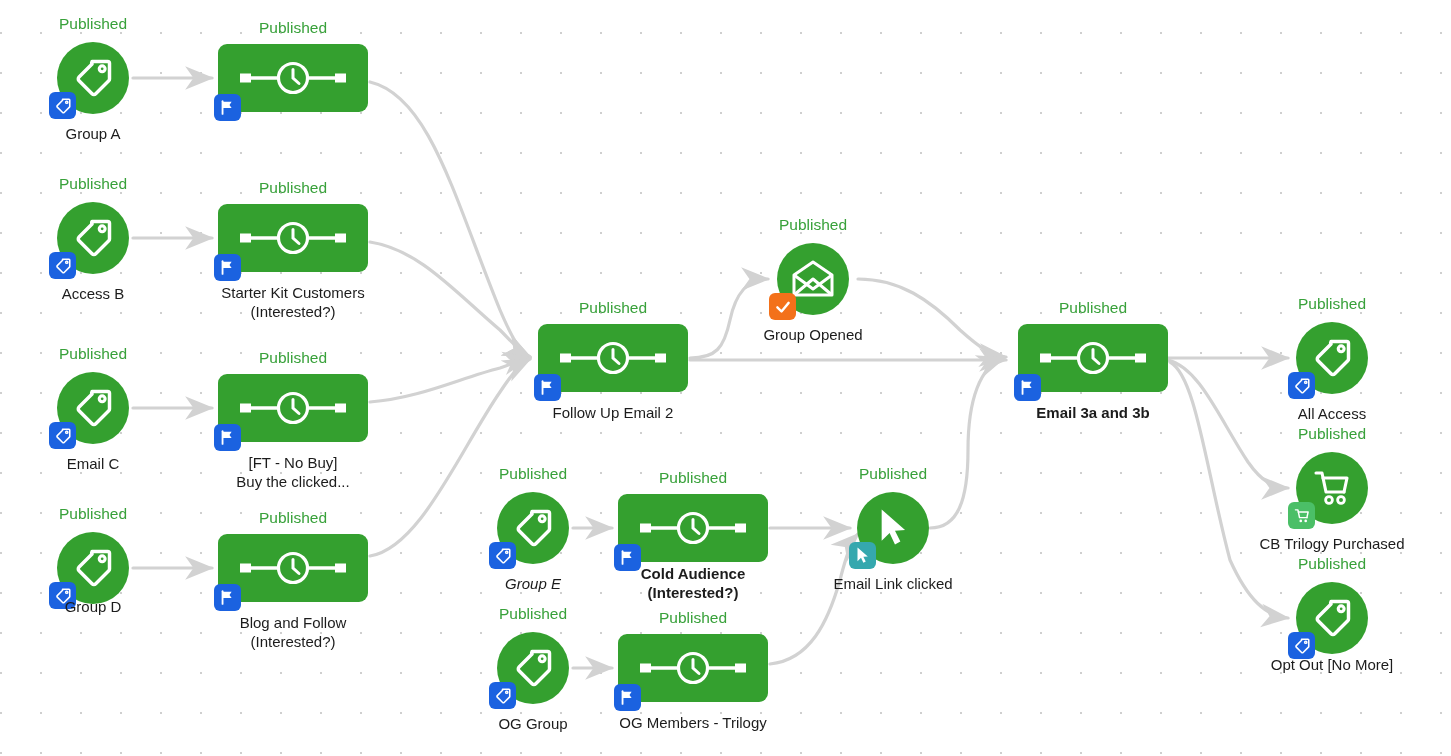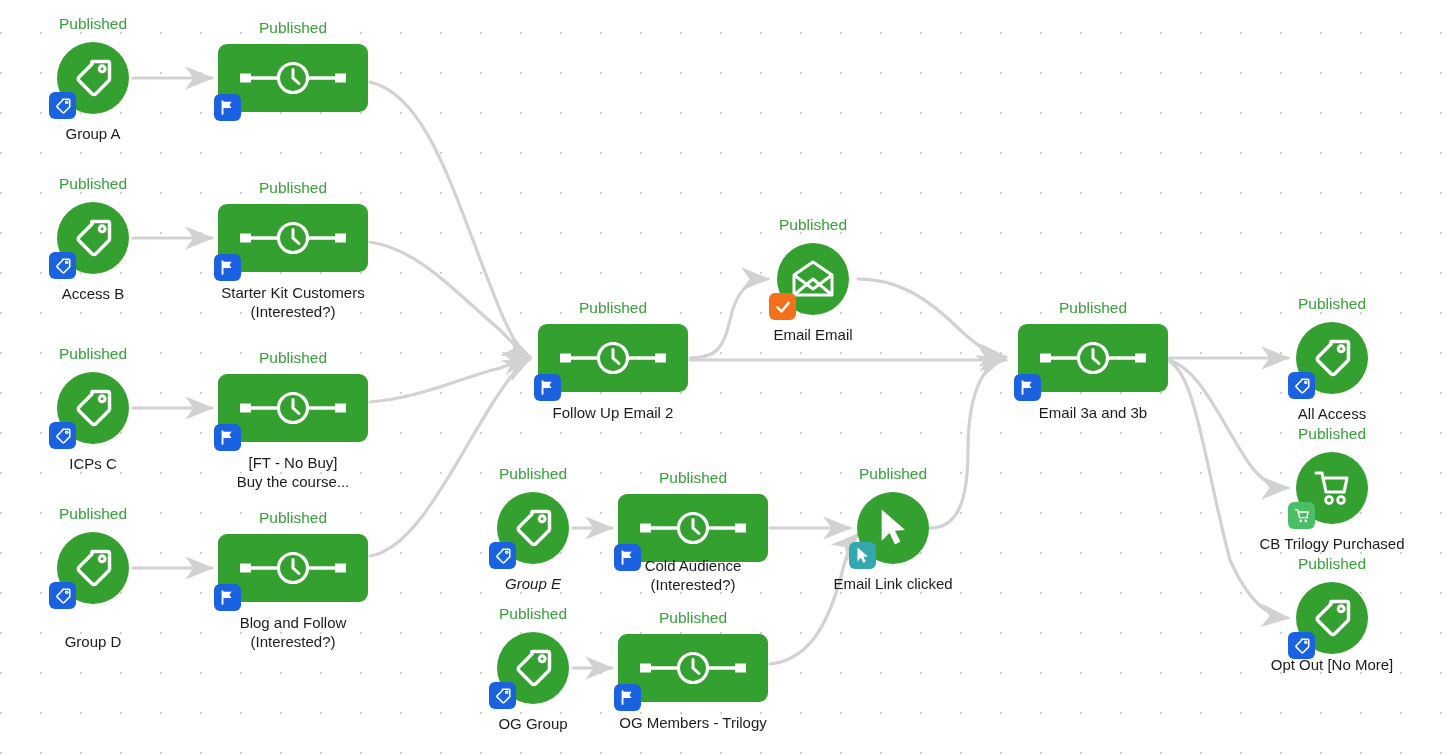--- a/index.html
+++ b/index.html
@@ -208,21 +208,21 @@
             <circle cx="17" cy="7" r="1.6" fill="none" stroke="#fff" stroke-width="1.7"></circle>
           </svg>
       </span>
     </div>
     <div class="badge blue" style="left:-8px;top:50px;">
       <svg width="18" height="18" viewBox="0 0 24 24">
           <path d="M11.5 3H20a1 1 0 0 1 1 1v8.5a1.4 1.4 0 0 1-.41 1l-7.1 7.1a1.4 1.4 0 0 1-2 0l-7.1-7.1a1.4 1.4 0 0 1 0-2l7.1-7.1A1.4 1.4 0 0 1 11.5 3z" fill="none" stroke="#fff" stroke-width="2.1" stroke-linejoin="round"></path>
           <circle cx="17" cy="7" r="1.5" fill="none" stroke="#fff" stroke-width="1.9"></circle>
         </svg>
     </div>
-    <div class="caption" style="top:83px;">ICPs C</div>
+    <div class="caption" style="top:83px;">Email C</div>
   </div>
 
   <div class="node" style="left:218px;top:374px;width:150px;height:68px;">
     <div class="status" style="top:-24px;">Published</div>
     <div class="rect">
       <span class="glyph">
         <svg width="110" height="36" viewBox="0 0 110 36">
           <rect x="2" y="13.5" width="11" height="9" fill="#fff"></rect>
             <rect x="97" y="13.5" width="11" height="9" fill="#fff"></rect>
           <line x1="12" y1="18" x2="98" y2="18" stroke="#fff" stroke-width="3.4"></line>
@@ -231,40 +231,40 @@
         </svg>
       </span>
     </div>
     <div class="badge blue" style="left:-4px;top:50px;">
       <svg width="17" height="17" viewBox="0 0 24 24">
           <path d="M5 3v18" stroke="#fff" stroke-width="2.6" stroke-linecap="round"></path>
           <path d="M5.6 4h12.2l-3 4.4 3 4.4H5.6z" fill="#fff"></path>
         </svg>
     </div>
     <div class="caption" style="top:80px;">[FT - No Buy]
-Buy the course...</div>
+Buy the clicked...</div>
   </div>
 
   <div class="node" style="left:57px;top:532px;width:72px;height:72px;">
     <div class="status" style="top:-26px;">Published</div>
     <div class="circle">
       <span class="glyph">
         <svg width="44" height="44" viewBox="0 0 24 24">
             <path d="M11.5 3H20a1 1 0 0 1 1 1v8.5a1.4 1.4 0 0 1-.41 1l-7.1 7.1a1.4 1.4 0 0 1-2 0l-7.1-7.1a1.4 1.4 0 0 1 0-2l7.1-7.1A1.4 1.4 0 0 1 11.5 3z" fill="none" stroke="#fff" stroke-width="1.9" stroke-linejoin="round"></path>
             <circle cx="17" cy="7" r="1.6" fill="none" stroke="#fff" stroke-width="1.7"></circle>
           </svg>
       </span>
     </div>
     <div class="badge blue" style="left:-8px;top:50px;">
       <svg width="18" height="18" viewBox="0 0 24 24">
           <path d="M11.5 3H20a1 1 0 0 1 1 1v8.5a1.4 1.4 0 0 1-.41 1l-7.1 7.1a1.4 1.4 0 0 1-2 0l-7.1-7.1a1.4 1.4 0 0 1 0-2l7.1-7.1A1.4 1.4 0 0 1 11.5 3z" fill="none" stroke="#fff" stroke-width="2.1" stroke-linejoin="round"></path>
           <circle cx="17" cy="7" r="1.5" fill="none" stroke="#fff" stroke-width="1.9"></circle>
         </svg>
     </div>
-    <div class="caption" style="top:101px;">Group D</div>
+    <div class="caption" style="top:66px;">Group D</div>
   </div>
 
   <div class="node" style="left:218px;top:534px;width:150px;height:68px;">
     <div class="status" style="top:-24px;">Published</div>
     <div class="rect">
       <span class="glyph">
         <svg width="110" height="36" viewBox="0 0 110 36">
           <rect x="2" y="13.5" width="11" height="9" fill="#fff"></rect>
             <rect x="97" y="13.5" width="11" height="9" fill="#fff"></rect>
           <line x1="12" y1="18" x2="98" y2="18" stroke="#fff" stroke-width="3.4"></line>
@@ -314,21 +314,21 @@
           <path d="M4 36 L23 20 L42 36" fill="none" stroke="#fff" stroke-width="3" stroke-linejoin="round"></path>
           <path d="M4 16 L23 30 L42 16" fill="none" stroke="#fff" stroke-width="3" stroke-linejoin="round"></path>
         </svg>
       </span>
     </div>
     <div class="badge orange" style="left:-8px;top:50px;">
       <svg width="18" height="18" viewBox="0 0 24 24">
           <path d="M4.5 12.5 L10 18 L19.5 6.5" fill="none" stroke="#fff" stroke-width="3.2" stroke-linecap="round" stroke-linejoin="round"></path>
         </svg>
     </div>
-    <div class="caption" style="top:83px;">Email Email</div>
+    <div class="caption" style="top:83px;">Group Opened</div>
   </div>
 
   <div class="node" style="left:1018px;top:324px;width:150px;height:68px;">
     <div class="status" style="top:-24px;">Published</div>
     <div class="rect">
       <span class="glyph">
         <svg width="110" height="36" viewBox="0 0 110 36">
           <rect x="2" y="13.5" width="11" height="9" fill="#fff"></rect>
             <rect x="97" y="13.5" width="11" height="9" fill="#fff"></rect>
           <line x1="12" y1="18" x2="98" y2="18" stroke="#fff" stroke-width="3.4"></line>
@@ -336,21 +336,21 @@
           <path d="M55 9.5 V18 L61 23.5" fill="none" stroke="#fff" stroke-width="3" stroke-linecap="round"></path>
         </svg>
       </span>
     </div>
     <div class="badge blue" style="left:-4px;top:50px;">
       <svg width="17" height="17" viewBox="0 0 24 24">
           <path d="M5 3v18" stroke="#fff" stroke-width="2.6" stroke-linecap="round"></path>
           <path d="M5.6 4h12.2l-3 4.4 3 4.4H5.6z" fill="#fff"></path>
         </svg>
     </div>
-    <div class="caption" style="top:80px;">Email 3a and 3b</div>
+    <div class="caption" style="top:80px;font-weight:bold;">Email 3a and 3b</div>
   </div>
 
   <div class="node" style="left:1296px;top:322px;width:72px;height:72px;">
     <div class="status" style="top:-26px;">Published</div>
     <div class="circle">
       <span class="glyph">
         <svg width="44" height="44" viewBox="0 0 24 24">
             <path d="M11.5 3H20a1 1 0 0 1 1 1v8.5a1.4 1.4 0 0 1-.41 1l-7.1 7.1a1.4 1.4 0 0 1-2 0l-7.1-7.1a1.4 1.4 0 0 1 0-2l7.1-7.1A1.4 1.4 0 0 1 11.5 3z" fill="none" stroke="#fff" stroke-width="1.9" stroke-linejoin="round"></path>
             <circle cx="17" cy="7" r="1.6" fill="none" stroke="#fff" stroke-width="1.7"></circle>
           </svg>
@@ -438,21 +438,21 @@
           <path d="M55 9.5 V18 L61 23.5" fill="none" stroke="#fff" stroke-width="3" stroke-linecap="round"></path>
         </svg>
       </span>
     </div>
     <div class="badge blue" style="left:-4px;top:50px;">
       <svg width="17" height="17" viewBox="0 0 24 24">
           <path d="M5 3v18" stroke="#fff" stroke-width="2.6" stroke-linecap="round"></path>
           <path d="M5.6 4h12.2l-3 4.4 3 4.4H5.6z" fill="#fff"></path>
         </svg>
     </div>
-    <div class="caption" style="top:63px;">Cold Audience
+    <div class="caption" style="top:71px;font-weight:bold;">Cold Audience
 (Interested?)</div>
   </div>
 
   <div class="node" style="left:857px;top:492px;width:72px;height:72px;">
     <div class="status" style="top:-26px;">Published</div>
     <div class="circle">
       <span class="glyph">
         <svg width="34" height="44" viewBox="0 0 24 30">
             <path d="M4 2 L4 24 L9.6 18.6 L13.4 26.6 L17.2 24.6 L13.4 17 L20.5 16.4 Z" fill="#fff"></path>
           </svg>

